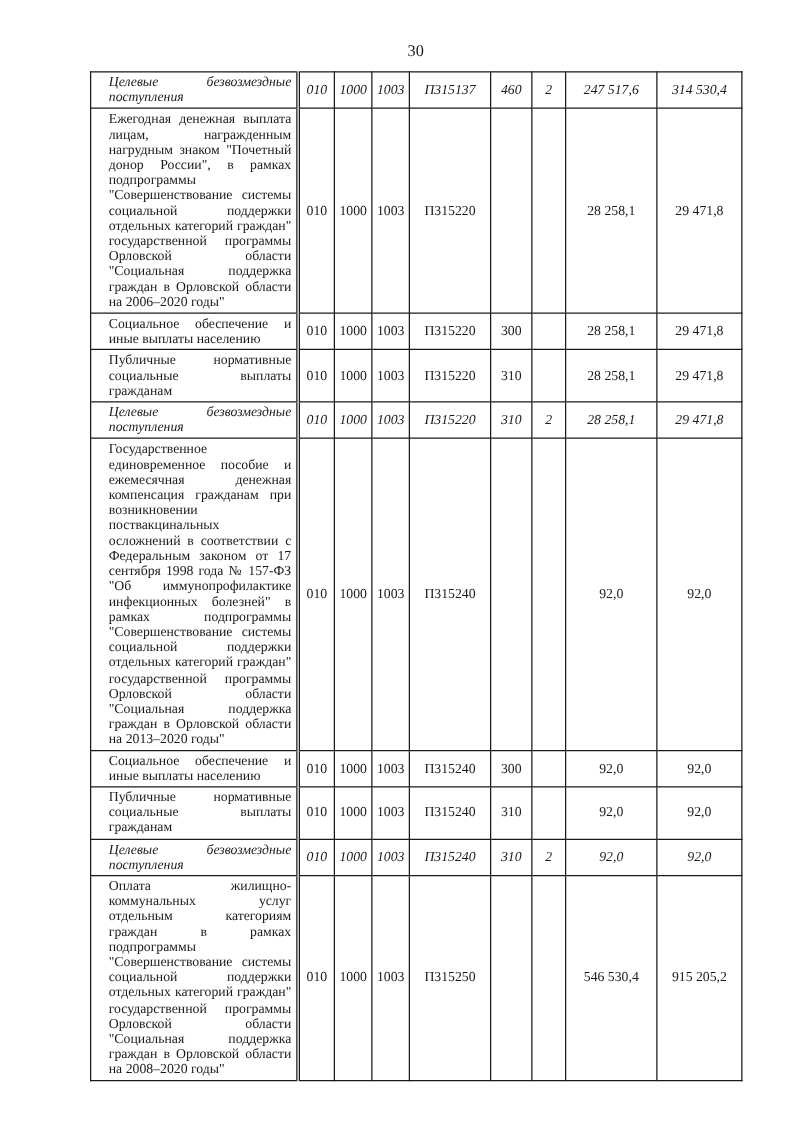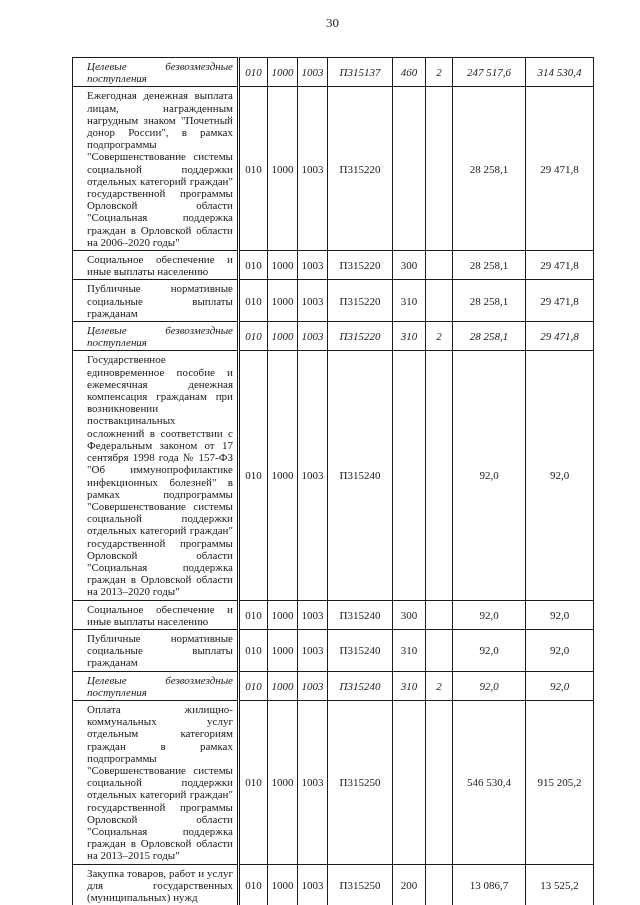--- a/index.html
+++ b/index.html
@@ -10,21 +10,21 @@
   body {
     width: 640px;
     height: 905px;
     position: relative;
     overflow: hidden;
     font-family: "Liberation Serif", "DejaVu Serif", serif;
     color: #1a1a1a;
   }
   .page-number {
     position: absolute;
-    top: 15px;
+    top: 33px;
     left: 72px;
     width: 521px;
     text-align: center;
     font-size: 13px;
     line-height: 16px;
   }
   table.budget-table {
     position: absolute;
     top: 57px;
     left: 72px;
@@ -166,35 +166,24 @@
     <td class="num">010</td>
     <td class="num">1000</td>
     <td class="num">1003</td>
     <td class="num">П315240</td>
     <td class="num">310</td>
     <td class="num">2</td>
     <td class="num">92,0</td>
     <td class="num">92,0</td>
   </tr>
       <tr>
-    <td class="desc">Оплата жилищно-коммунальных услуг отдельным категориям граждан в рамках подпрограммы "Совершенствование системы социальной поддержки отдельных категорий граждан" государственной программы Орловской области "Социальная поддержка граждан в Орловской области на 2013–2015 годы"</td>
+    <td class="desc">Оплата жилищно-коммунальных услуг отдельным категориям граждан в рамках подпрограммы "Совершенствование системы социальной поддержки отдельных категорий граждан" государственной программы Орловской области "Социальная поддержка граждан в Орловской области на 2008–2020 годы"</td>
     <td class="num">010</td>
     <td class="num">1000</td>
     <td class="num">1003</td>
     <td class="num">П315250</td>
     <td class="num"></td>
     <td class="num"></td>
     <td class="num">546 530,4</td>
     <td class="num">915 205,2</td>
   </tr>
-      <tr>
-    <td class="desc">Закупка товаров, работ и услуг для государственных (муниципальных) нужд</td>
-    <td class="num">010</td>
-    <td class="num">1000</td>
-    <td class="num">1003</td>
-    <td class="num">П315250</td>
-    <td class="num">200</td>
-    <td class="num"></td>
-    <td class="num">13 086,7</td>
-    <td class="num">13 525,2</td>
-  </tr>
     </tbody>
 </table>
 
 </body></html>

